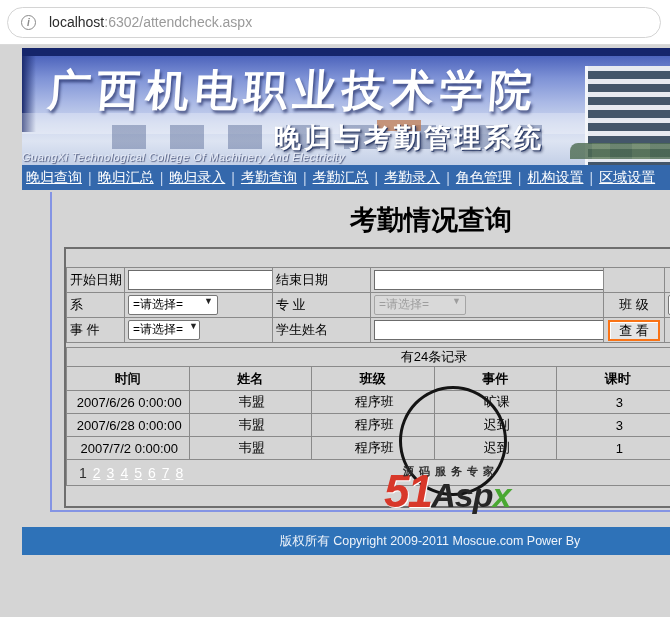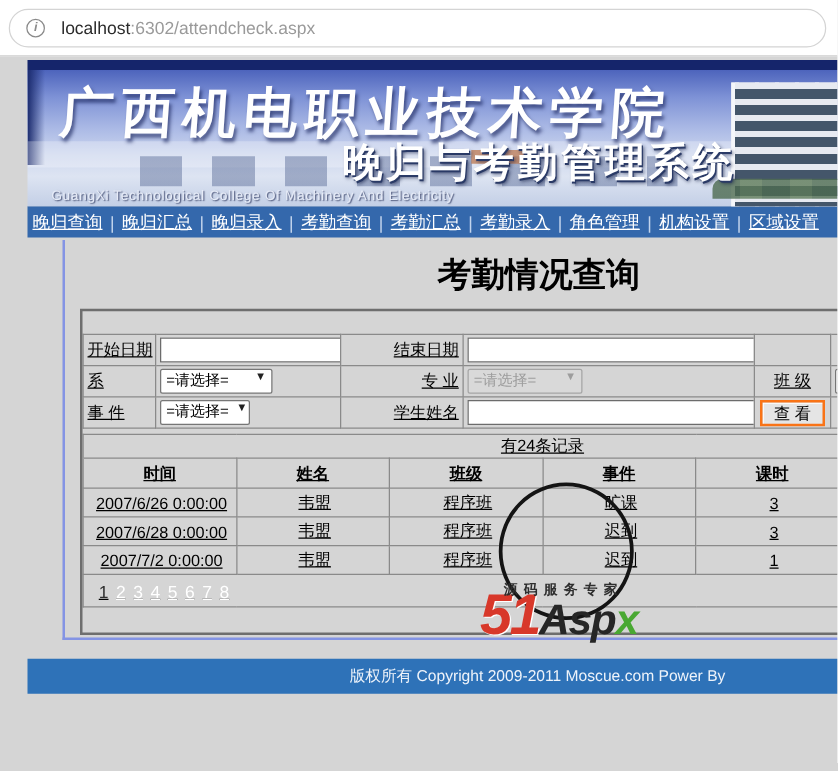--- a/index.html
+++ b/index.html
@@ -31,43 +31,43 @@
     background:repeating-linear-gradient(90deg, rgba(60,80,130,.38) 0 34px, rgba(60,80,130,0) 34px 58px); }
   .roof { position:absolute; left:355px; bottom:34px; width:44px; height:11px; background:#bd7a52; opacity:.75; }
   .tower { position:absolute; left:563px; top:10px; width:86px; height:100px; background:#e7eaf1;
     border-left:3px solid #f4f6fa;
     background-image:repeating-linear-gradient(180deg,#e7eaf1 0 5px,#44566a 5px 13px),
       repeating-linear-gradient(90deg, rgba(255,255,255,.85) 0 3px, rgba(255,255,255,0) 3px 16px); }
   .trees { position:absolute; left:548px; bottom:6px; width:270px; height:16px;
     background:repeating-linear-gradient(90deg,#4d6b50 0 22px,#5d7a58 22px 40px); border-radius:8px 8px 0 0; opacity:.8; }
   .banner-title { position:absolute; left:26px; top:6px; font-size:43px; font-weight:bold; color:#fff;
     letter-spacing:6px; transform:skewX(-4deg); text-shadow:2px 3px 3px rgba(25,35,90,.65); white-space:nowrap; }
-  .banner-sub { position:absolute; left:252px; top:53px; font-size:32px; font-weight:bold; color:#fff;
+  .banner-sub { position:absolute; left:252px; top:64px; font-size:27px; font-weight:bold; color:#fff;
     letter-spacing:3px; text-shadow:1px 1px 0 #2a3a66, 2px 2px 3px rgba(10,20,60,.6); white-space:nowrap; }
-  .banner-en { position:absolute; left:19px; bottom:2px; font-size:11px; color:#e6ebf7;
-    text-shadow:1px 1px 1px rgba(40,50,90,.8); letter-spacing:.5px; white-space:nowrap; }
+  .banner-en { position:absolute; left:0; bottom:2px; font-size:11px; color:#e6ebf7;
+    text-shadow:1px 1px 1px rgba(40,50,90,.8); letter-spacing:.5px; white-space:nowrap;font-style:italic; }
 
   
   .nav { height:25px; background:#3468ac; display:flex; align-items:center; font-size:14px; white-space:nowrap; }
   .nav a { color:#fff; text-decoration:underline; margin:0 6px; cursor:pointer;text-align:right; }
   .nav a:first-child { margin-left:4px; }
   .nav .sep { color:rgba(220,232,248,.85); }
 
   
   .bluebox { margin-top:2px; margin-left:28px; width:760px; min-height:305px;
     border-left:2px solid #8494e4; border-bottom:2px solid #8494e4; padding-bottom:2px; }
   .page-title { text-align:center; font-size:27px; font-weight:bold; color:#000; padding:10px 0 9px 0; }
 
   .outerbox { margin-left:12px; width:736px; border:2px solid #6e6e6e; padding-top:18px; padding-bottom:20px; }
 
   table { border-collapse:collapse; width:736px; table-layout:fixed; font-size:13px; color:#000; }
-  td,th { border:1px solid #8a8a8a; height:25px; padding:0 3px; overflow:hidden; white-space:nowrap;text-decoration:underline; }
+  td,th { border:1px solid #8a8a8a; height:25px; padding:0 3px; overflow:hidden; white-space:nowrap; }
 
   .formtbl td { background:#d5d5d5; }
-  .formtbl .c1 { width:58px; } .formtbl .c2 { width:148px; } .formtbl .c3 { width:98px;text-align:right; }
+  .formtbl .c1 { width:58px; } .formtbl .c2 { width:148px; } .formtbl .c3 { width:98px; }
   .formtbl .c4 { width:233px; } .formtbl .c5 { width:61px; text-align:center; }
 
   .tin { border:1px solid #6c6c6c; background:#fff; height:20px; vertical-align:middle;
     font-size:13px; padding:0 3px; font-family:"Liberation Sans",sans-serif; }
   .sel { display:inline-flex; align-items:flex-start; justify-content:space-between; border:1px solid #767676;
     border-radius:2px; background:#fff; height:20px; font-size:12px; padding:0 4px; cursor:pointer; vertical-align:middle; }
   .sel .arr { font-size:9px; margin-left:6px; color:#222; }
   .sel.disabled { background:#d9d9d9; color:#9d9d9d; border-color:#a5a5a5; cursor:default; }
   .sel.disabled .arr { color:#9d9d9d; }
   .btn { width:52px; height:21px; background:#e5e5e5; border:2px solid #f97316; font-size:13px;

